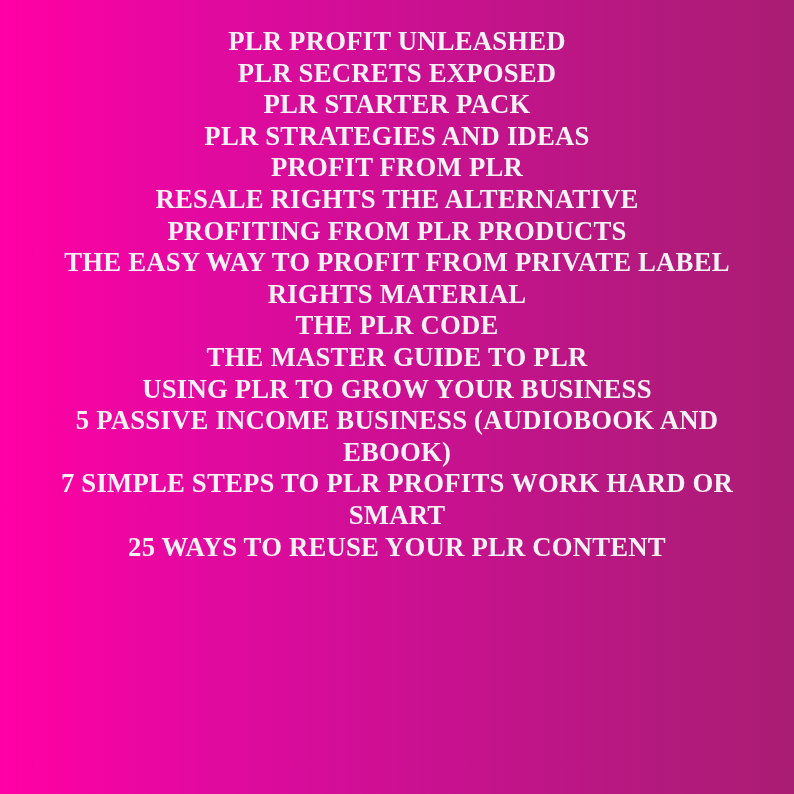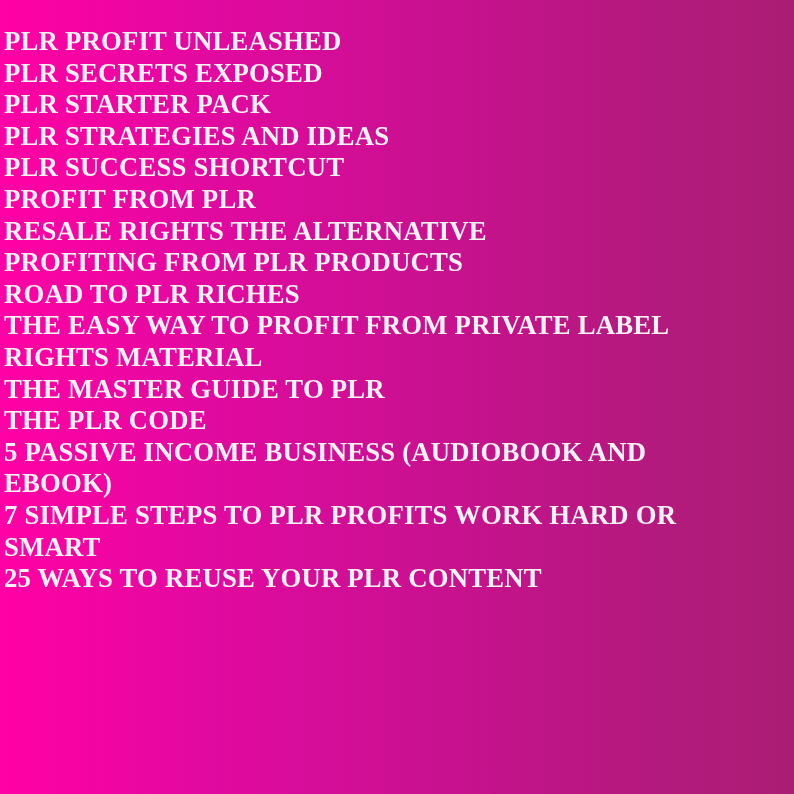--- a/index.html
+++ b/index.html
@@ -17,21 +17,21 @@
     width: 794px;
     height: 794px;
     
     background: linear-gradient(90deg, #FF00A6 0%, #FB02A3 5%, #E309A0 25%, #D10E96 45%, #C11489 65%, #B21A7C 85%, #AA1D74 100%);
   }
   .title-list {
     position: absolute;
     left: 0;
     right: 0;
     top: 26px;
-    text-align: left;
+    text-align: center;
   }
   .title-line {
     font-weight: bold;
     font-size: 27px;
     line-height: 31.6px;
     letter-spacing: 0.2px;
     color: #F6F1F4;
     white-space: nowrap;
     transform: scaleX(0.99);
     transform-origin: center;
@@ -48,43 +48,40 @@
       <div>
         <div class="title-line">PLR SECRETS EXPOSED</div>
       </div>
       <div>
         <div class="title-line">PLR STARTER PACK</div>
       </div>
       <div>
         <div class="title-line">PLR STRATEGIES AND IDEAS</div>
       </div>
       <div>
-        <div class="title-line">PLR SUCCESS SHORTCUT</div>
-      </div>
-      <div>
         <div class="title-line">PROFIT FROM PLR</div>
       </div>
       <div>
         <div class="title-line">RESALE RIGHTS THE ALTERNATIVE</div>
       </div>
       <div>
         <div class="title-line">PROFITING FROM PLR PRODUCTS</div>
       </div>
       <div>
-        <div class="title-line">ROAD TO PLR RICHES</div>
+        <div class="title-line">THE EASY WAY TO PROFIT FROM PRIVATE LABEL</div>
+        <div class="title-line">RIGHTS MATERIAL</div>
       </div>
       <div>
-        <div class="title-line">THE EASY WAY TO PROFIT FROM PRIVATE LABEL</div>
-        <div class="title-line">RIGHTS MATERIAL</div>
+        <div class="title-line">THE PLR CODE</div>
       </div>
       <div>
         <div class="title-line">THE MASTER GUIDE TO PLR</div>
       </div>
       <div>
-        <div class="title-line">THE PLR CODE</div>
+        <div class="title-line">USING PLR TO GROW YOUR BUSINESS</div>
       </div>
       <div>
         <div class="title-line">5 PASSIVE INCOME BUSINESS (AUDIOBOOK AND</div>
         <div class="title-line">EBOOK)</div>
       </div>
       <div>
         <div class="title-line">7 SIMPLE STEPS TO PLR PROFITS WORK HARD OR</div>
         <div class="title-line">SMART</div>
       </div>
       <div>

